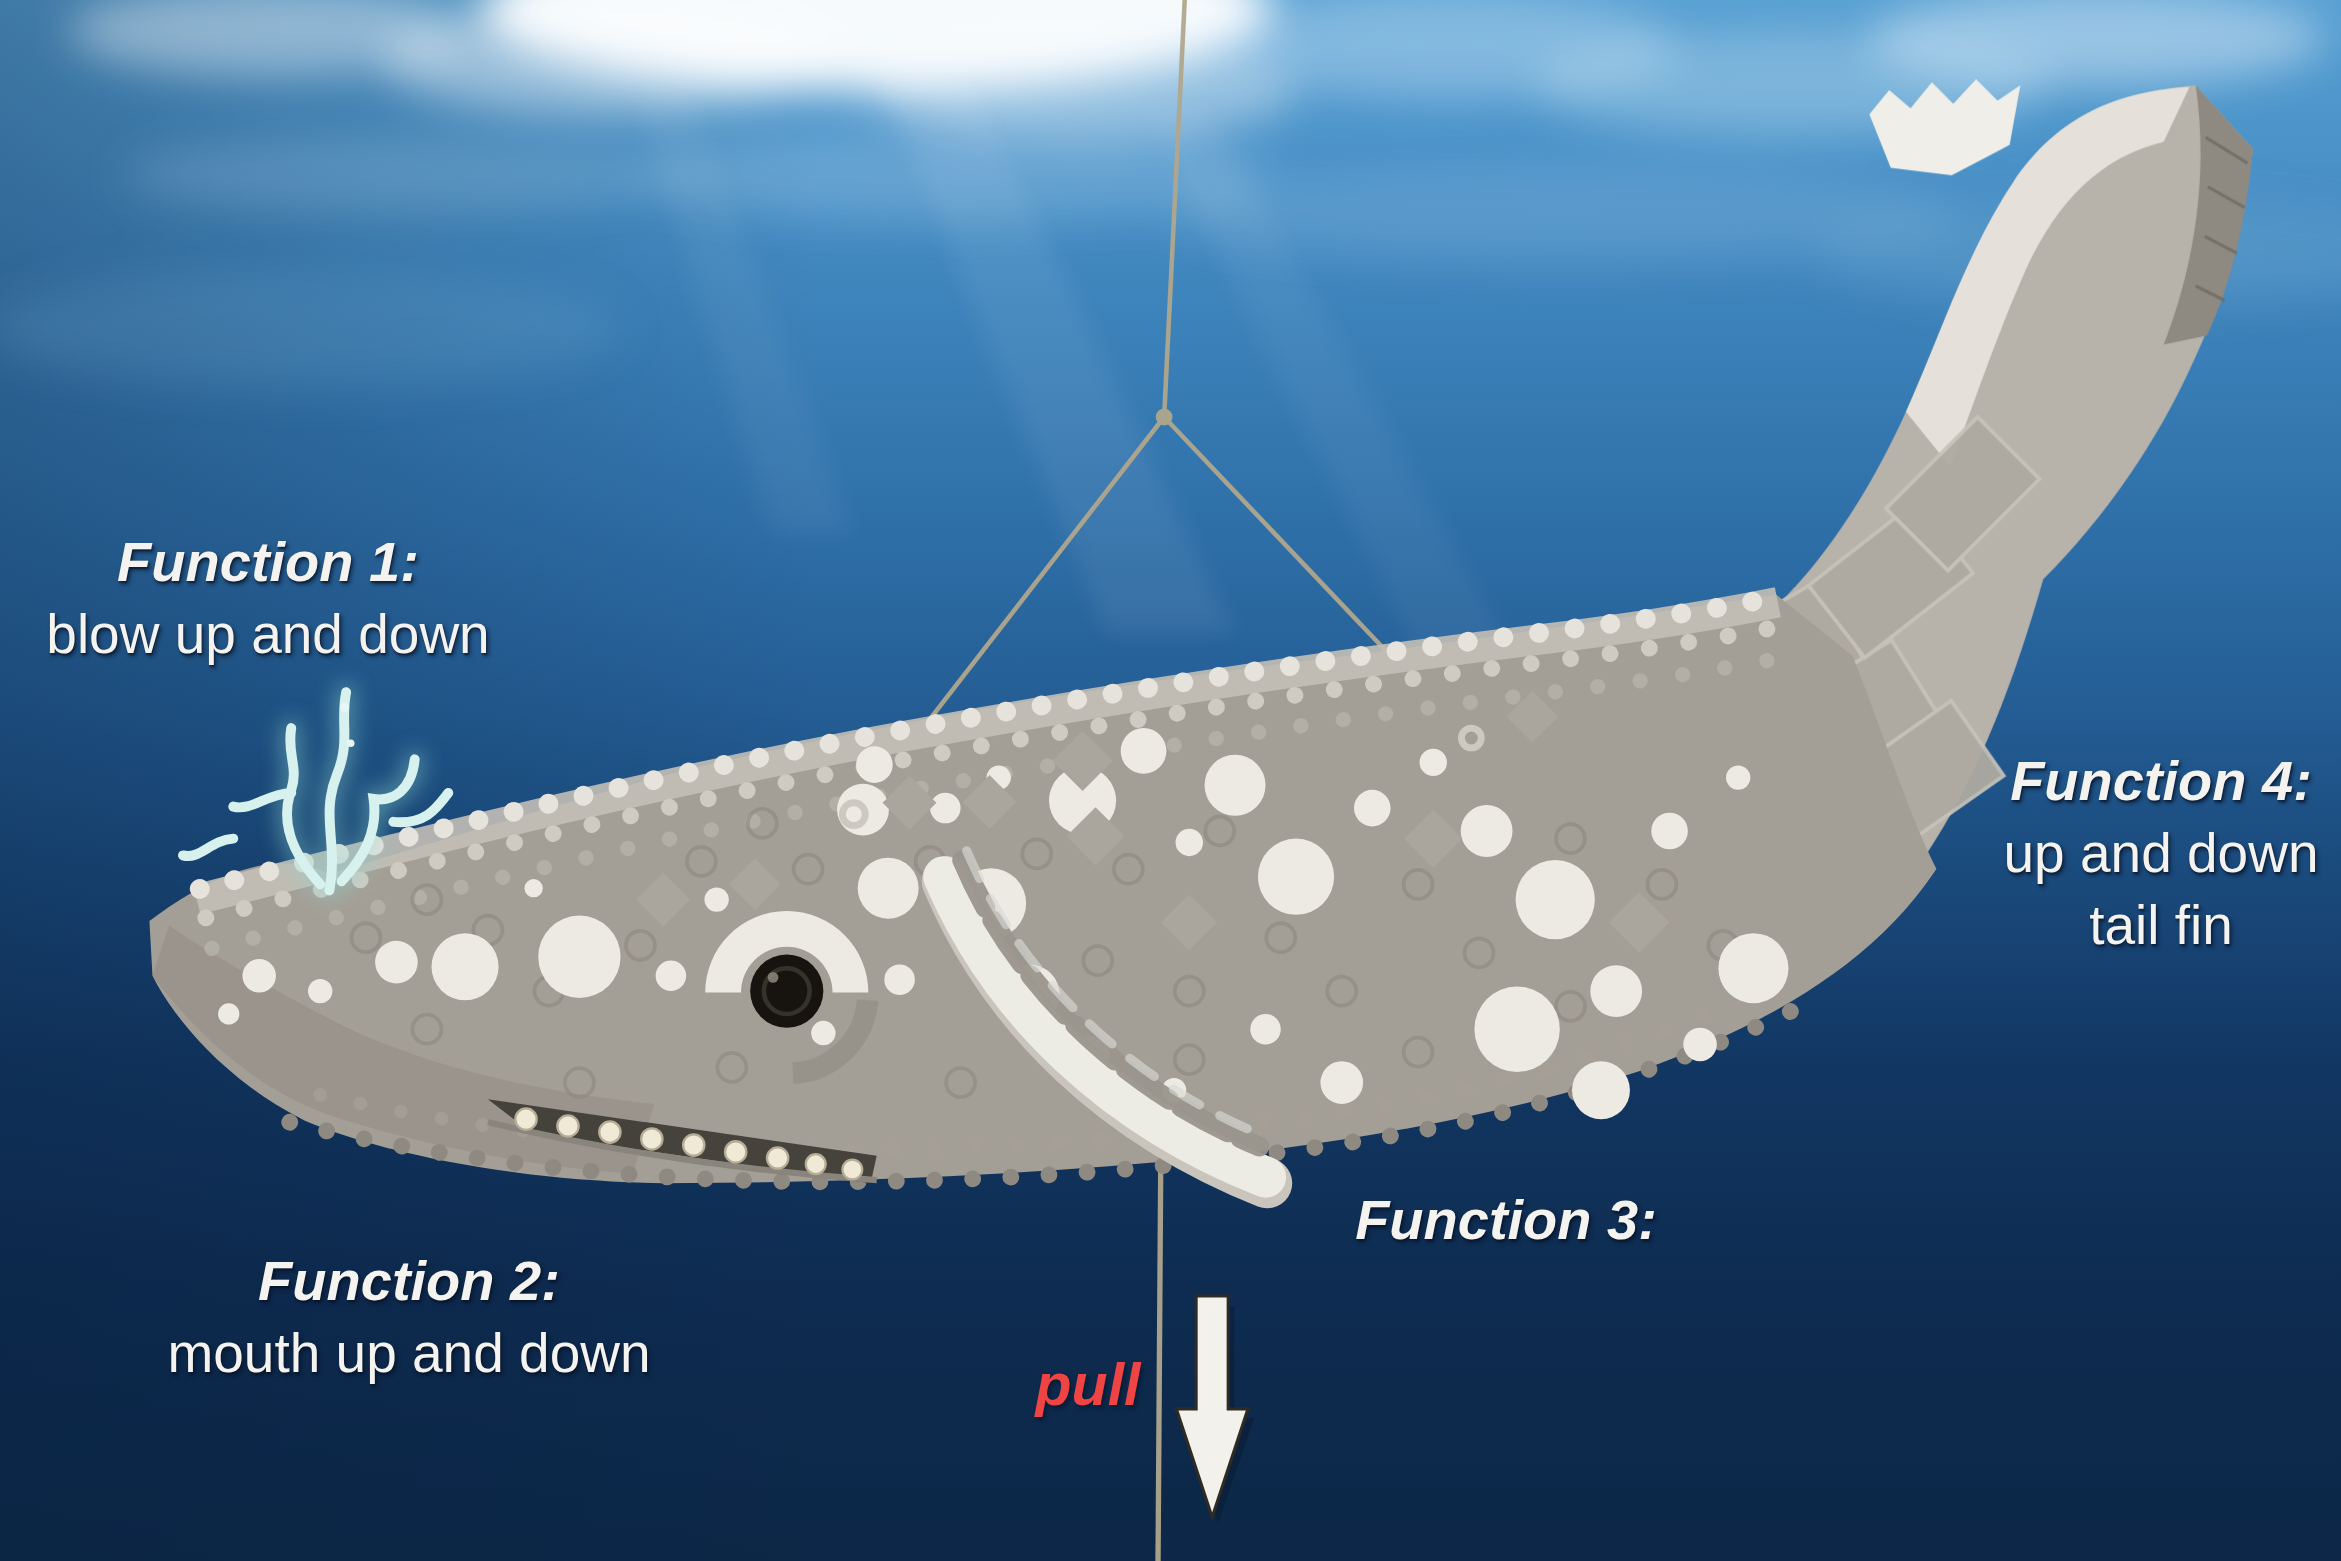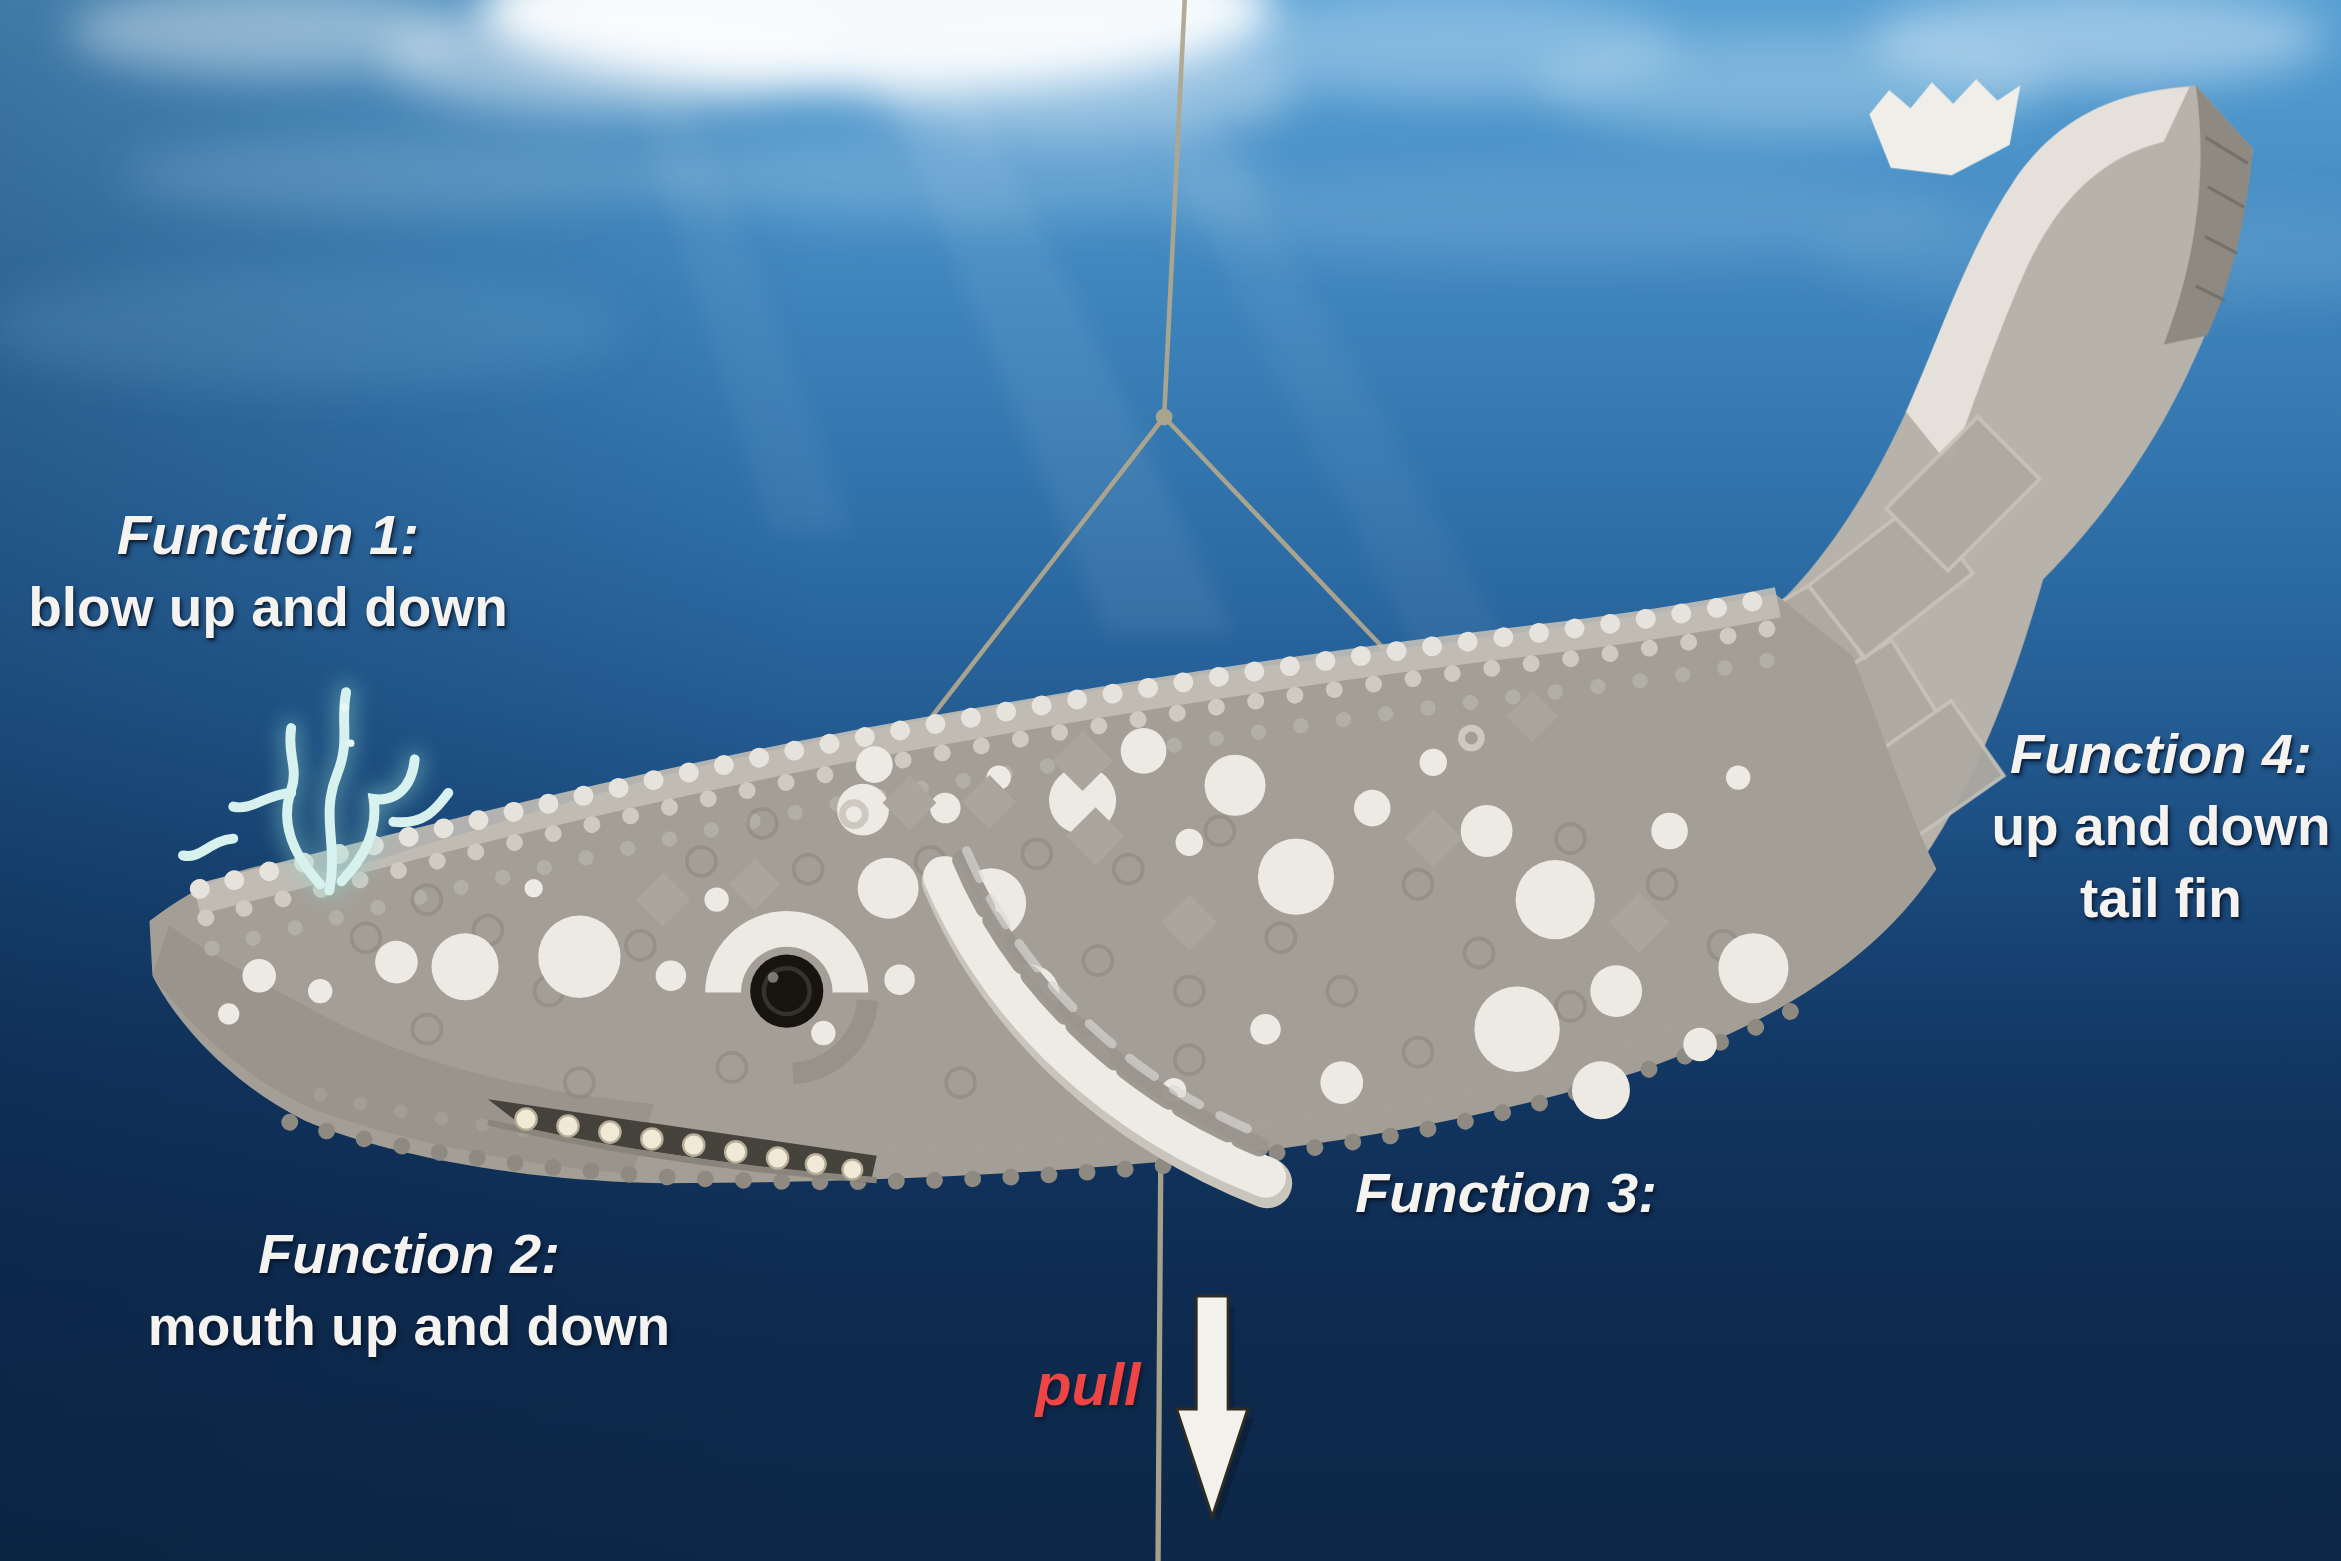--- a/index.html
+++ b/index.html
@@ -6,22 +6,22 @@
   body{
     width:2342px;height:1561px;position:relative;overflow:hidden;
     background:#0c2747;font-family:"Liberation Sans",sans-serif;
   }
   #scene{position:absolute;inset:0;}
   .ann{
     position:absolute;transform:translateX(-50%);text-align:center;
     color:#f4f3ef;line-height:72px;white-space:nowrap;
     text-shadow:2.3px 3px 4.6px rgba(8,18,38,.65),0.8px 1.5px 1.5px rgba(8,18,38,.5);
   }
-  .ann .t{font-size:56px;font-weight:bold;font-style:italic;display:block;}
-  .ann .l{font-size:55px;font-weight:700;display:block;}
+  .ann .t{font-size:56px;font-weight:bold;font-style:italic;display:block;margin-top:27px;}
+  .ann .l{font-size:55px;font-weight:400;display:block;}
   .pull{
     position:absolute;transform:translateX(-50%);
     color:#ef4444;font-size:59px;font-weight:bold;font-style:italic;
     text-shadow:2.3px 3px 4.6px rgba(8,18,38,.65);
   }
 </style>
 </head>
 <body>
 
 <svg id="scene" viewBox="0 0 3072 2048" aria-hidden="true">

